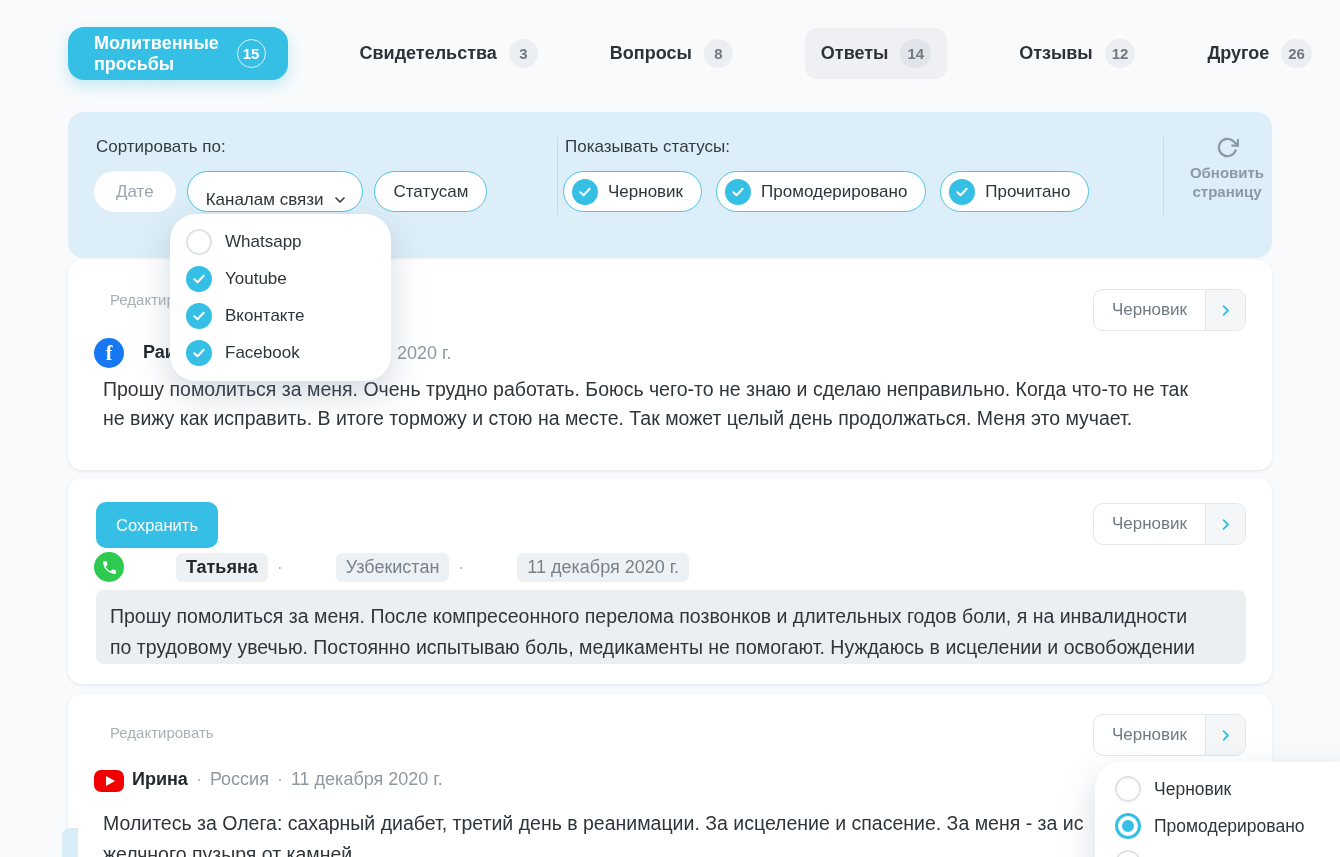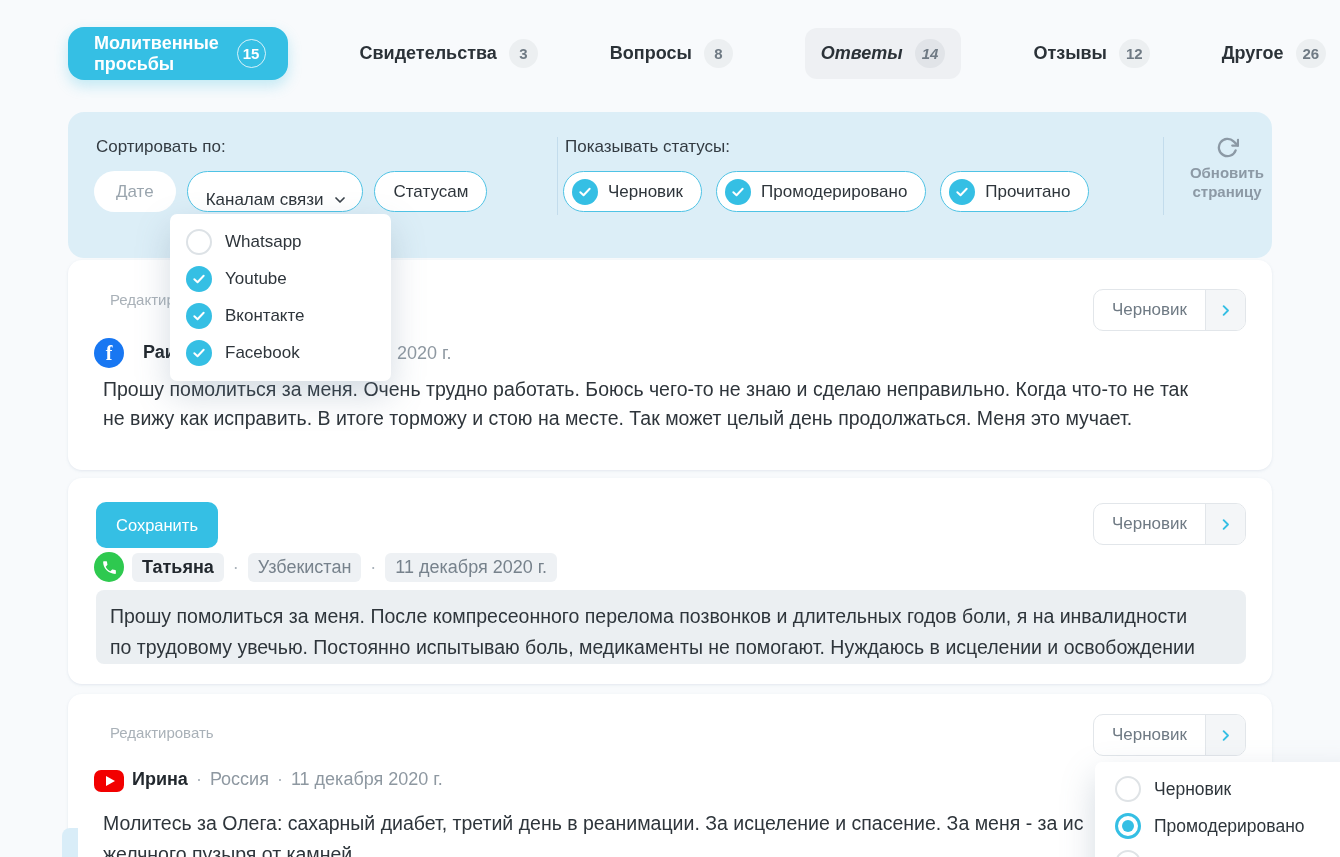--- a/index.html
+++ b/index.html
@@ -19,21 +19,21 @@
   .badge { min-width:29px; height:29px; padding:0 7px; border-radius:15px;
            display:flex; align-items:center; justify-content:center;
            background:#eceff1; color:#6f7a84; font-size:15px; font-weight:600; }
   .tab-active { background:#35bfe4; height:53px; border-radius:16px;
                 padding:0 22px 0 26px; display:flex; align-items:center; gap:14px;
                 box-shadow:0 6px 14px rgba(53,191,228,.28); }
   .tab-active .tab-label { color:#fff; }
   .badge-outline { background:transparent; border:1.5px solid rgba(255,255,255,.8);
                    color:#fff; }
   .tab-gap { width:26px; } .tab-sep { width:42px; }
-  .tab-hover { background:#eef0f3; border-radius:12px; padding:11px 16px;font-style:italic; }
+  .tab-hover { background:#eef0f3; border-radius:12px; padding:11px 16px; }
   .tab-hover .badge { background:#e1e4e8; }
   .add-btn { margin-left:auto; width:52px; height:52px; border-radius:14px;
              background:#35bfe4; color:#fff; font-size:30px; font-weight:400;
              display:flex; align-items:center; justify-content:center; cursor:pointer;
              line-height:1; padding-bottom:3px; }
 
   
   .filterbar { position:absolute; left:68px; top:112px; width:1204px; height:146px;
                background:#dceef7; border-radius:16px; }
   .f-label { position:absolute; top:25px; font-size:17px; color:#333b42; }
@@ -49,21 +49,21 @@
   .ckc { width:26px; height:26px; border-radius:50%; background:#35bfe4;
          display:flex; align-items:center; justify-content:center; flex:0 0 auto; }
   .ckc.off { background:#fff; border:2px solid #dde2e6; }
   .vdiv { position:absolute; top:25px; width:1px; height:78px; background:#c3dcec; }
   .vdiv1 { left:489px; } .vdiv2 { left:1095px; }
   .refresh { position:absolute; left:1104px; top:24px; width:110px; text-align:center;
              color:#8c99a5; cursor:pointer; }
   .refresh-label { margin-top:4px; font-size:15px; font-weight:700; line-height:19px;text-align:center; }
 
   
-  .dd { position:absolute; background:#fff; border-radius:7px;
+  .dd { position:absolute; background:#fff; border-radius:26px;
         box-shadow:0 14px 34px rgba(100,125,150,.28); z-index:30; }
   .channels-dd { left:170px; top:214px; width:221px; height:167px; padding:15px 0 0 16px; }
   .dd-row { display:flex; align-items:center; gap:13px; height:26px; margin-bottom:11px;
             cursor:pointer; }
   .dd-row .lbl { font-size:17px; color:#2e353b; }
   .status-dd { left:1095px; top:762px; width:270px; height:130px; padding:14px 0 0 20px; }
   .radio { width:26px; height:26px; border-radius:50%; background:#fff;
            border:2px solid #dfe3e6; flex:0 0 auto; position:relative; }
   .radio.on { border:3px solid #35bfe4; }
   .radio.on::after { content:""; position:absolute; left:50%; top:50%; width:12px;
@@ -91,21 +91,21 @@
            font-family:"Liberation Serif","DejaVu Serif",serif; }
   .av-wa { background:#2ec94f; }
   .av-yt { border-radius:7px; background:#f20000; width:30px; height:22px; }
   .yt-tri { width:0; height:0; border-left:9px solid #fff; border-top:5.5px solid transparent;
             border-bottom:5.5px solid transparent; margin-left:2px; }
   .name { font-size:18px; font-weight:700; color:#22282e; }
   .meta-gray { font-size:18px; color:#8e98a1; }
   .dot { color:#aab3bb; font-size:18px; }
   .msg { position:absolute; left:35px; font-size:19.5px; line-height:29px; color:#2e353b;
          white-space:nowrap; }
-  .chip { background:#eef1f4; border-radius:6px; padding:4px 10px; }
+  .chip { background:#eef1f4; border-radius:6px; padding:4px 10px;margin-left:44px; }
   .chip-row { position:absolute; left:64px; display:flex; align-items:center; gap:9px; }
   .save-btn { position:absolute; left:28px; top:24px; height:46px; padding:0 20px;
               background:#35bfe4; border:none; border-radius:10px; color:#fff;
               font-size:16.5px; font-family:inherit; cursor:pointer; }
   .textarea { position:absolute; left:28px; right:26px; top:112px; height:74px;
               background:#ebeff2; border-radius:8px; padding:11px 14px;
               font-size:19.5px; line-height:31px; color:#2e353b; white-space:nowrap;
               overflow:hidden; }
   .meta-row { position:absolute; left:64px; display:flex; align-items:center; gap:8px; }
   .peek { position:absolute; left:62px; top:828px; width:16px; height:29px;

